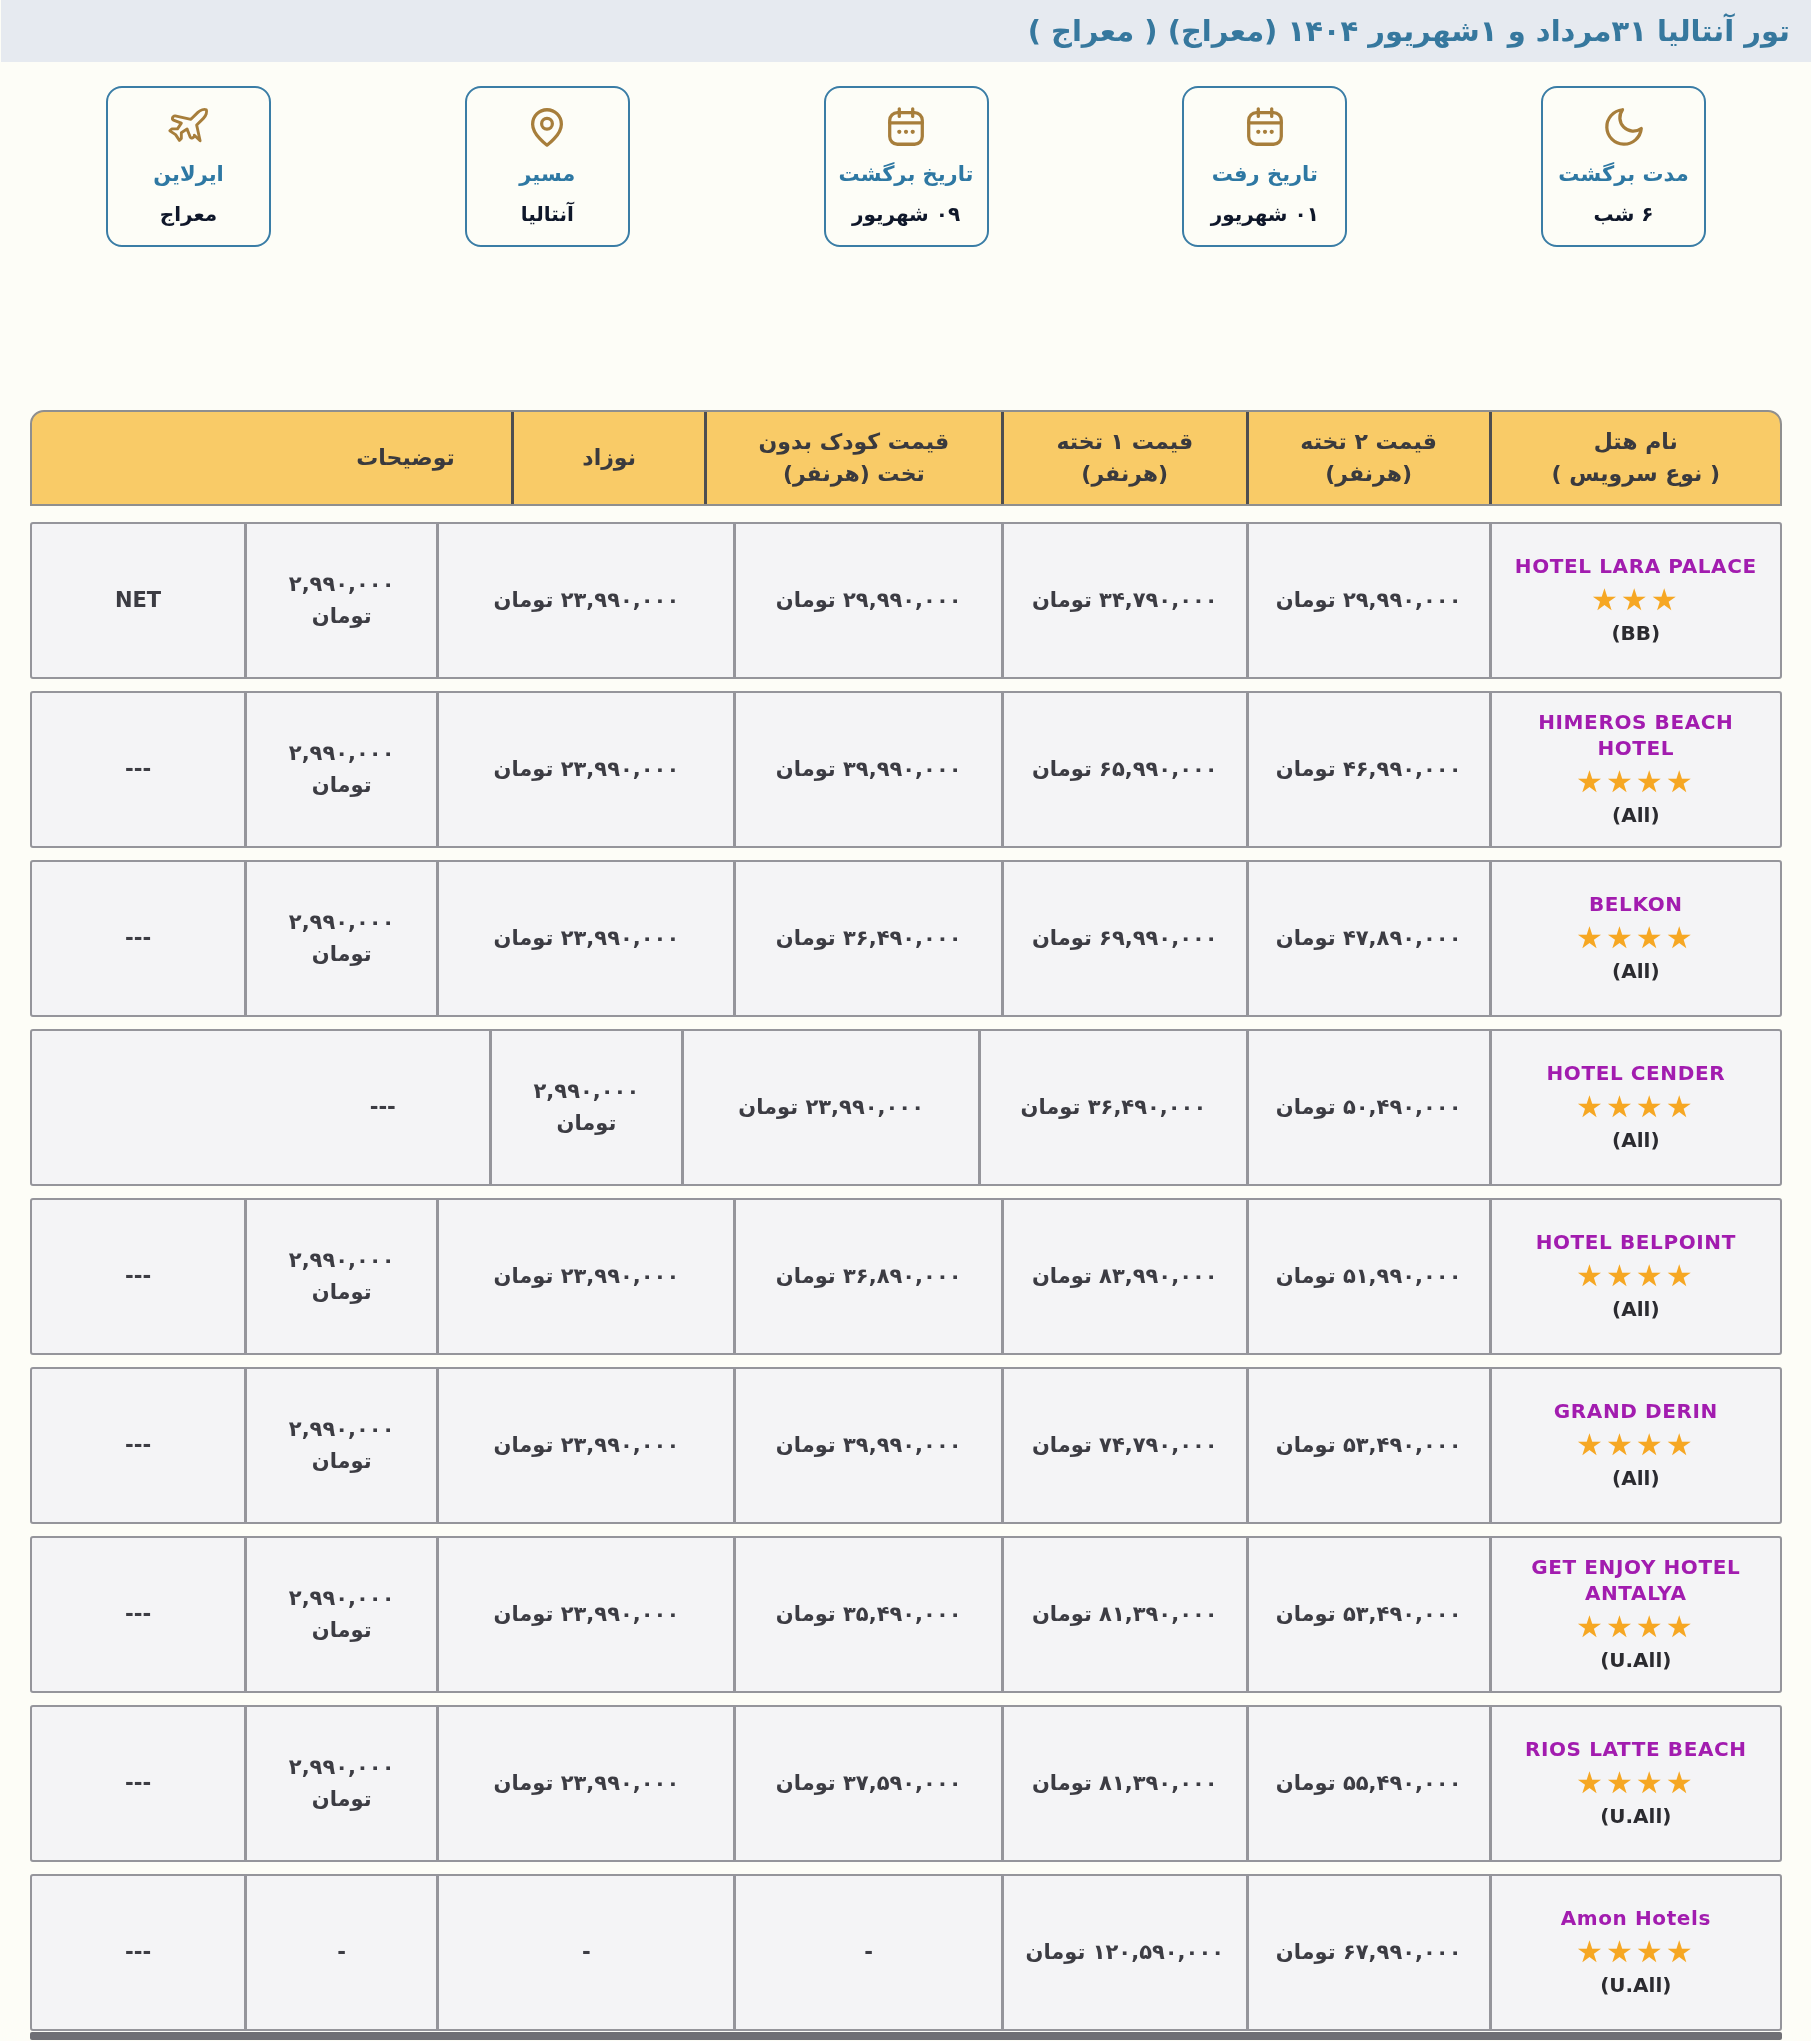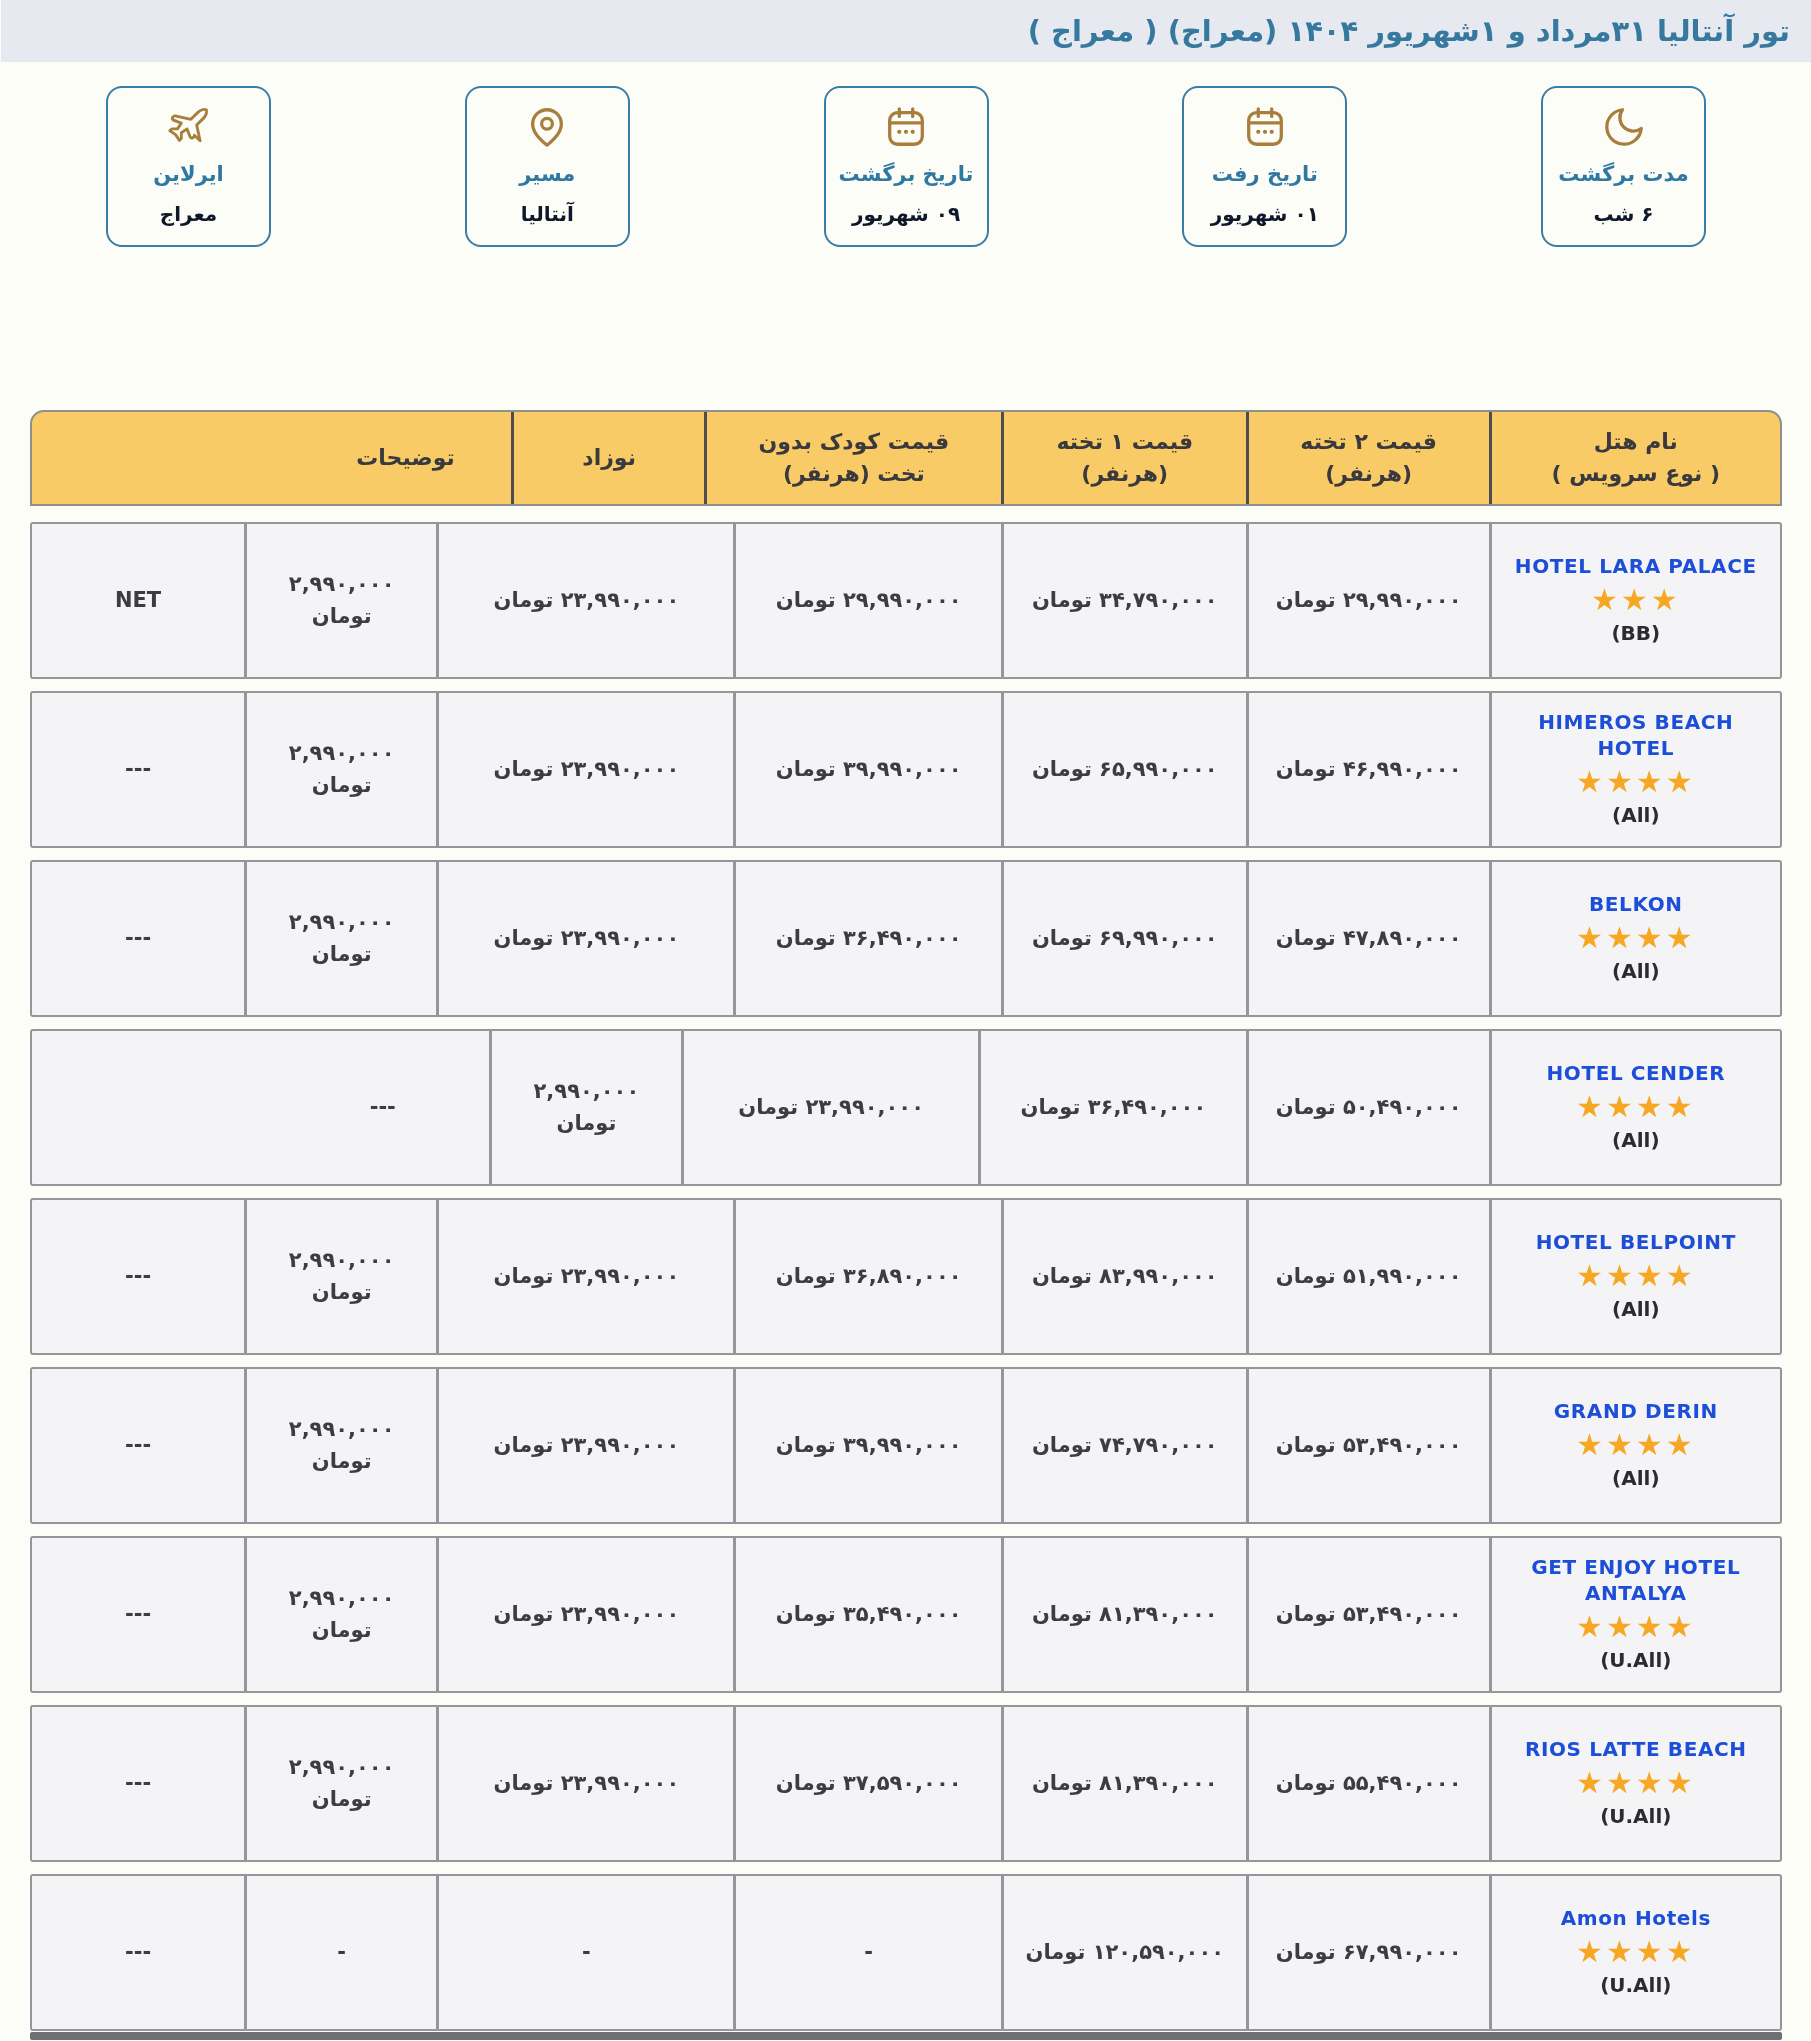--- a/index.html
+++ b/index.html
@@ -78,21 +78,21 @@
   .col-hotel { width: 16.5%; }
   .col-p2    { width: 13.9%; }
   .col-p1    { width: 14.0%; }
   .col-cwb   { width: 15.3%; }
   .col-cnb   { width: 17.0%; }
   .col-inf   { width: 11.0%; }
   .col-note  { width: 12.3%; }
 
   .hotel-name {
     direction: ltr;
-    color: #1d4ed8; font-size: 20px; font-weight: 700; letter-spacing: 0.6px;
+    color: #a21caf; font-size: 20px; font-weight: 700; letter-spacing: 0.6px;
     line-height: 1.3; max-width: 100%;
   }
   .stars { color: #F6A723; font-size: 30px; letter-spacing: 3px; line-height: 1.1; margin-top: 4px; direction: ltr; }
   .board { direction: ltr; color: #2B2B30; font-size: 20px; font-weight: 600; margin-top: 2px; }
 
   .price-text { direction: rtl; }
   [data-bind]:empty { display: none; }
 
   .bottom-cut {
     position: absolute; top: 2032px; right: 30px; left: 30px; height: 8px;

